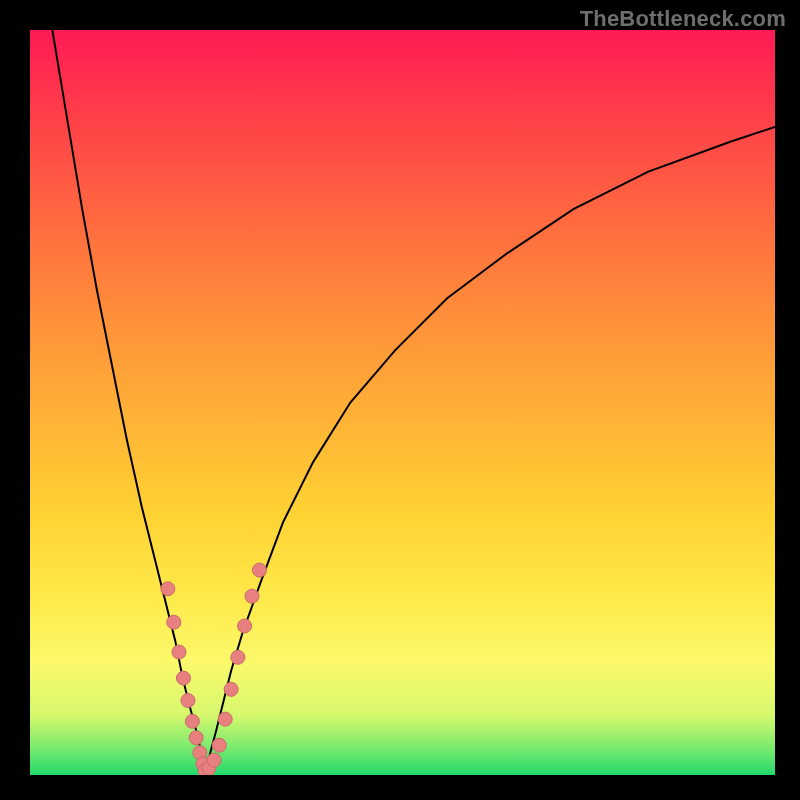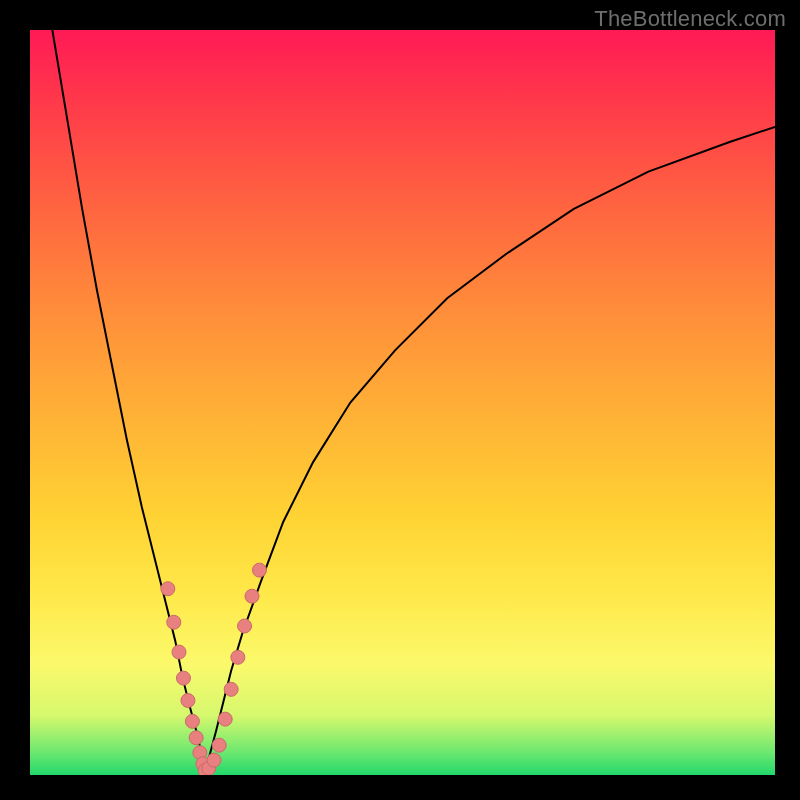--- a/index.html
+++ b/index.html
@@ -40,21 +40,21 @@
       #6be86f 97%,
       #22d86b 100%
     );
   }
   .watermark {
     position: absolute;
     top: 6px;
     right: 14px;
     color: #6e6e6e;
     font-size: 22px;
-    font-weight: 400;
+    font-weight: 700;
     letter-spacing: 0.2px;
     z-index: 10;
   }
   svg.curve {
     position: absolute;
     left: 0;
     top: 0;
     width: 745px;
     height: 745px;
   }

